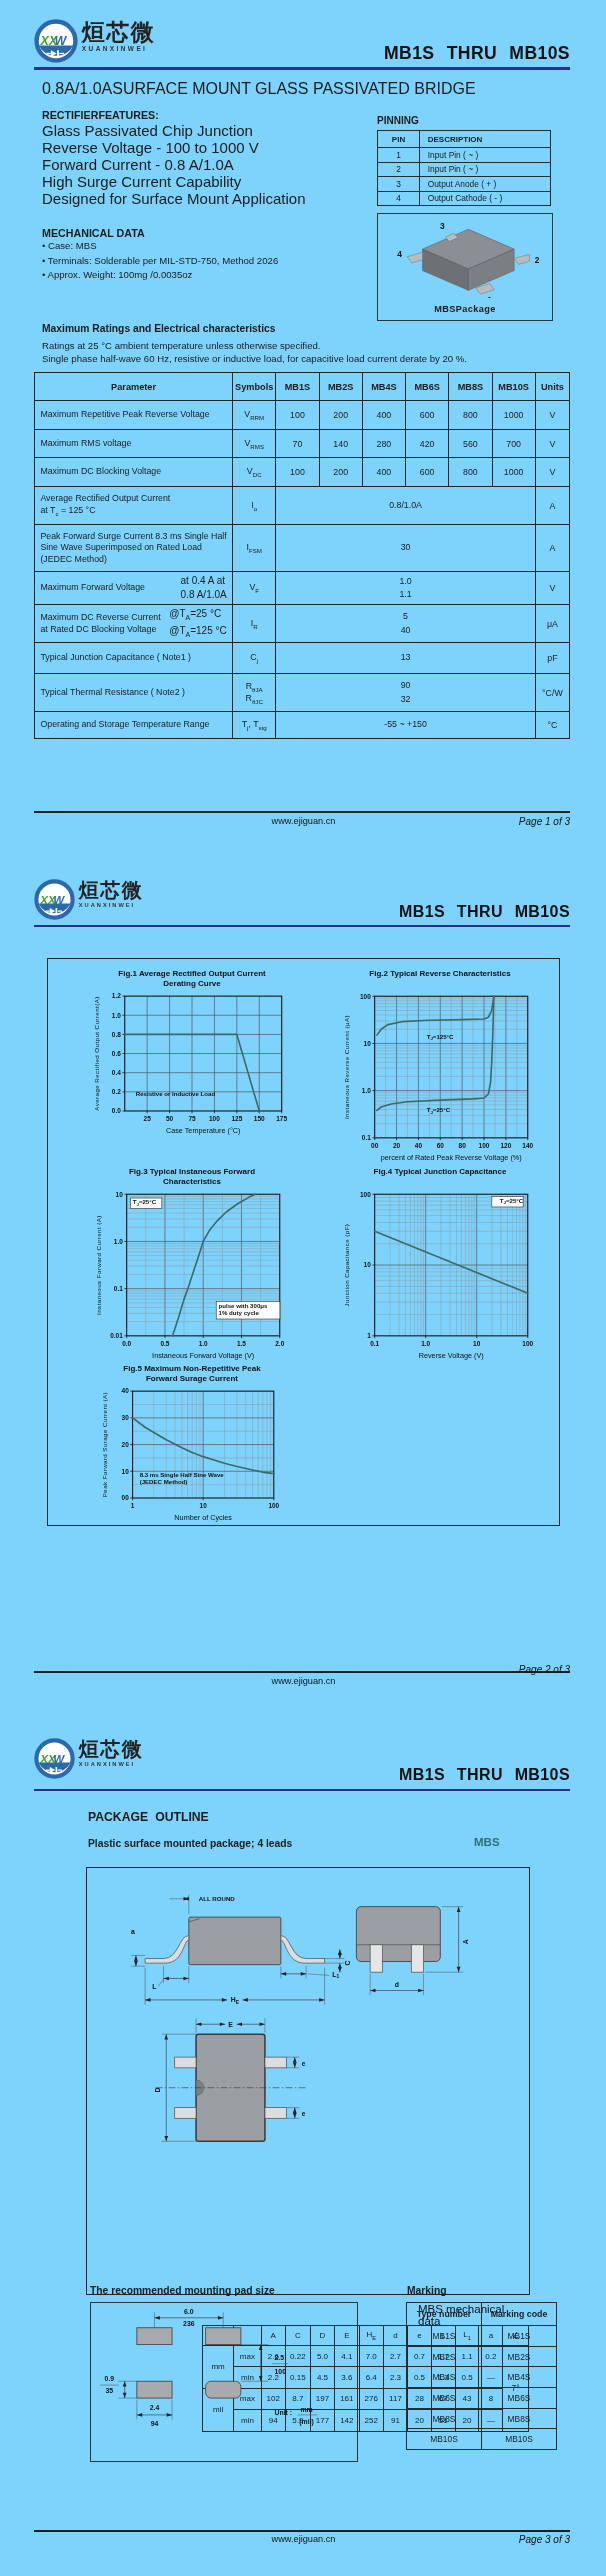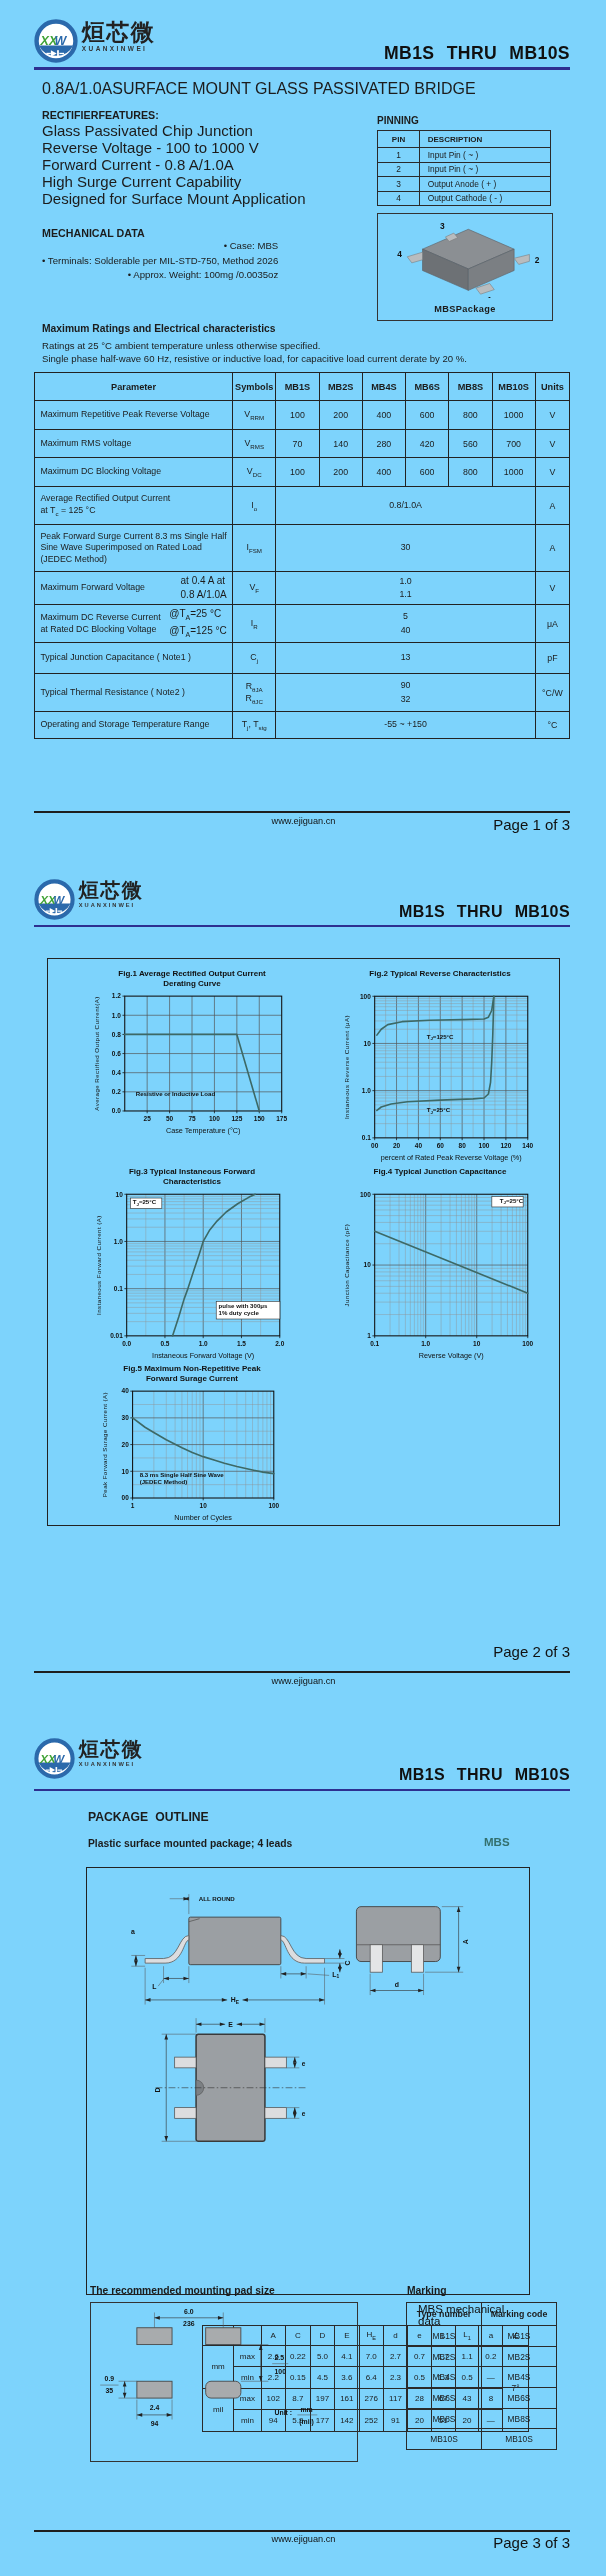--- a/index.html
+++ b/index.html
@@ -13,27 +13,27 @@
   .latin{font-weight:bold;color:#333;}
   .p1 .hanzi{font-size:23px;line-height:26px;}
   .p1 .latin{font-size:6.5px;letter-spacing:2.4px;}
   .psm .hanzi{font-size:20px;line-height:23px;}
   .psm .latin{font-size:5.7px;letter-spacing:2px;}
   .doc-title{position:absolute;right:37px;font-weight:bold;color:#101010;word-spacing:6.9px;letter-spacing:0.4px;}
   .hrule{position:absolute;left:34px;right:37px;background:#2d2f90;}
   
   .f-line{position:absolute;left:34px;right:37px;height:1.9px;background:#1e1e1e;}
   .f-site{position:absolute;left:0;width:100%;text-align:center;font-size:9.2px;color:#111;}
-  .f-page{position:absolute;right:37px;font-size:15px;color:#111;}
+  .f-page{position:absolute;right:37px;font-style:italic;font-size:10px;color:#111;}
   
   .subtitle{position:absolute;left:42px;top:80px;font-size:16px;font-weight:normal;text-align:center;}
   .sec-head{position:absolute;font-weight:bold;font-size:10.7px;}
   .feat-list{position:absolute;left:42px;top:122px;font-size:15px;}
   .feat-list div{height:17px;}
-  .mech-list{position:absolute;left:42px;top:240px;font-size:9.6px;text-align:right;}
+  .mech-list{position:absolute;left:42px;top:240px;font-size:9.6px;}
   .mech-list div{height:14.5px;}
   .pin-tbl{position:absolute;left:377px;top:130px;border-collapse:collapse;table-layout:fixed;width:173px;font-size:8.4px;}
   .pin-tbl td{border:1.1px solid #2a2a2a;padding:0 0 0 7.7px;text-align:left;}
   .pin-tbl td:first-child{text-align:center;padding:0;}
   .pin-tbl tr{height:14.5px;}
   .pin-tbl tr.hd{height:17px;}
   .pin-tbl tr.hd td{font-weight:bold;font-size:8px;}
   .pkg-box{position:absolute;left:377px;top:213px;width:174px;height:106px;border:1.1px solid #333;}
   .pkg-cap{position:absolute;left:0;width:100%;bottom:6.1px;text-align:center;font-size:9.2px;font-weight:bold;letter-spacing:0.4px;}
   .cond{position:absolute;left:42px;font-size:9.6px;}
@@ -49,21 +49,21 @@
   .notes div{height:13.8px;}
   .notes .n2{padding-left:24.5px;}
   
   .figbox{position:absolute;left:47px;top:99px;width:511px;height:566px;border:1.1px solid #222;}
   .chart{position:absolute;width:230px;}
   .chart-title{min-height:21.4px;text-align:center;font-size:8px;font-weight:bold;line-height:10px;color:#111;}
   .chart svg{display:block;margin:0 auto;}
   
   .pkg-head{position:absolute;left:88px;top:93px;font-size:12.2px;font-weight:bold;word-spacing:3.8px;}
   .pkg-sub{position:absolute;left:88px;top:121px;font-size:10.3px;font-weight:bold;}
-  .mbs-tag{position:absolute;left:484px;top:119px;font-size:11.5px;font-weight:bold;color:#33706e;}
+  .mbs-tag{position:absolute;left:474px;top:119px;font-size:11.5px;font-weight:bold;color:#33706e;}
   .outline-box{position:absolute;left:86px;top:150px;width:442px;height:426px;border:1.1px solid #222;}
   .mech-label{position:absolute;left:283px;top:435px;font-size:11.5px;color:#111;margin-left:48px;}
   .mech-tbl{position:absolute;left:115px;top:457px;border-collapse:collapse;table-layout:fixed;font-size:8px;}
   .mech-tbl td{border:0.8px solid #2a2a2a;text-align:center;padding:0;}
   .mech-tbl tr{height:21.4px;}
   .mech-tbl tr.hd{height:20px;}
   .pad-head{position:absolute;left:90px;top:568px;font-size:10.3px;font-weight:bold;}
   .pad-box{position:absolute;left:90px;top:585px;width:266px;height:158px;border:1.1px solid #333;}
   .mark-head{position:absolute;left:407px;top:568px;font-size:10.3px;font-weight:bold;}
   .mark-tbl{position:absolute;left:406px;top:585px;border-collapse:collapse;table-layout:fixed;width:150px;font-size:8.4px;}
@@ -709,21 +709,21 @@
           <path d="M44.0 43.0 L60.3 55.3 L71.8 62.2 L88.1 71.7 L108.7 82.2 L122.2 88.5 L136.5 93.8 L152.8 99.0 L164.3 102.5 L180.6 106.7 L201.2 111.3 L214.7 114.1 L229.0 116.1" fill="none" stroke="#3d6966" stroke-width="2.1" stroke-linejoin="round" stroke-linecap="round"></path>
           <text x="53.25" y="120" font-size="8" text-anchor="start" fill="#111" font-weight="bold" font-family="Liberation Sans, DejaVu Sans, sans-serif"><tspan>8.3 ms Single Half Sine Wave</tspan></text>
           <text x="53.25" y="129.5" font-size="8" text-anchor="start" fill="#111" font-weight="bold" font-family="Liberation Sans, DejaVu Sans, sans-serif"><tspan>(JEDEC Method)</tspan></text>
           <text x="136.5" y="177" font-size="9.5" text-anchor="middle" fill="#111" font-weight="normal" font-family="Liberation Sans, DejaVu Sans, sans-serif"><tspan>Number of Cycles</tspan></text>
           <text x="10" y="78" font-size="8" text-anchor="middle" fill="#111" font-weight="normal" font-family="Liberation Sans, DejaVu Sans, sans-serif" transform="rotate(-90 10 78)" letter-spacing="0.6"><tspan>Peak Forward Surage Current (A)</tspan></text>
         </svg>
       </div>
 
     <div class="f-line" style="top:812px"></div>
     <div class="f-site" style="top:817px">www.ejiguan.cn</div>
-    <div class="f-page" style="top:784px">Page 2 of 3</div>
+    <div class="f-page" style="top:805px">Page 2 of 3</div>
   </div>
 
   <div class="page" style="top:1717px">
     <div class="logo psm" style="left:34px;top:21.4px">
       <svg width="41" height="41" viewBox="0 0 60 60">
         <circle cx="30" cy="30" r="26.5" fill="#ffffff" stroke="#2b69ab" stroke-width="6"></circle>
         <path d="M6.5 36 A26.5 26.5 0 0 0 53.5 36 Z" fill="#2b69ab"></path>
         <text x="9" y="36" font-size="17" font-weight="bold" font-style="italic" fill="#3fa235">XX</text>
         <text x="28" y="36" font-size="17" font-weight="bold" font-style="italic" fill="#2b69ab">W</text>
         <line x1="17" y1="47" x2="23" y2="47" stroke="#fff" stroke-width="1.8"></line>

